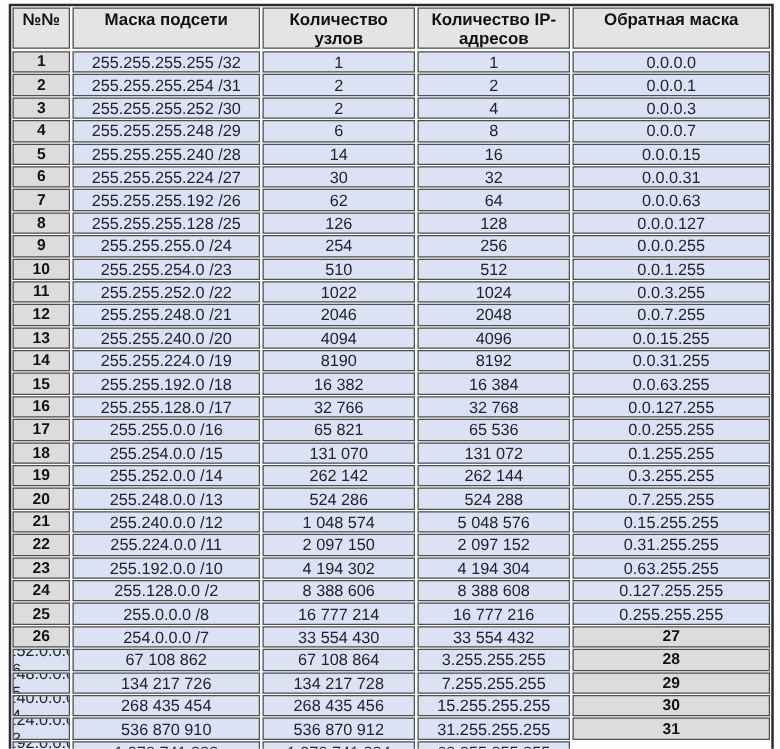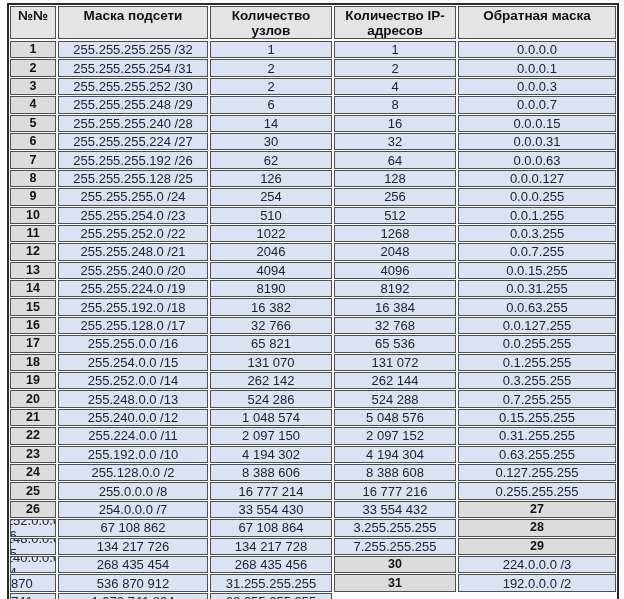--- a/index.html
+++ b/index.html
@@ -118,21 +118,21 @@
       <div class="cell datacol">256</div>
       <div class="cell datacol">0.0.0.255</div>
       <div class="cell numcol">10</div>
       <div class="cell datacol">255.255.254.0 /23</div>
       <div class="cell datacol">510</div>
       <div class="cell datacol">512</div>
       <div class="cell datacol">0.0.1.255</div>
       <div class="cell numcol">11</div>
       <div class="cell datacol">255.255.252.0 /22</div>
       <div class="cell datacol">1022</div>
-      <div class="cell datacol">1268</div>
+      <div class="cell datacol">1024</div>
       <div class="cell datacol">0.0.3.255</div>
       <div class="cell numcol">12</div>
       <div class="cell datacol">255.255.248.0 /21</div>
       <div class="cell datacol">2046</div>
       <div class="cell datacol">2048</div>
       <div class="cell datacol">0.0.7.255</div>
       <div class="cell numcol">13</div>
       <div class="cell datacol">255.255.240.0 /20</div>
       <div class="cell datacol">4094</div>
       <div class="cell datacol">4096</div>
@@ -208,20 +208,21 @@
       <div class="cell datacol">3.255.255.255</div>
       <div class="cell numcol">28</div>
       <div class="cell datacol">248.0.0.0 /5</div>
       <div class="cell datacol">134 217 726</div>
       <div class="cell datacol">134 217 728</div>
       <div class="cell datacol">7.255.255.255</div>
       <div class="cell numcol">29</div>
       <div class="cell datacol">240.0.0.0 /4</div>
       <div class="cell datacol">268 435 454</div>
       <div class="cell datacol">268 435 456</div>
+      <div class="cell datacol">15.255.255.255</div>
       <div class="cell numcol">30</div>
       <div class="cell datacol">224.0.0.0 /3</div>
       <div class="cell datacol">536 870 910</div>
       <div class="cell datacol">536 870 912</div>
       <div class="cell datacol">31.255.255.255</div>
       <div class="cell numcol">31</div>
       <div class="cell datacol">192.0.0.0 /2</div>
       <div class="cell datacol">1 073 741 822</div>
       <div class="cell datacol">1 073 741 824</div>
       <div class="cell datacol">63.255.255.255</div>

